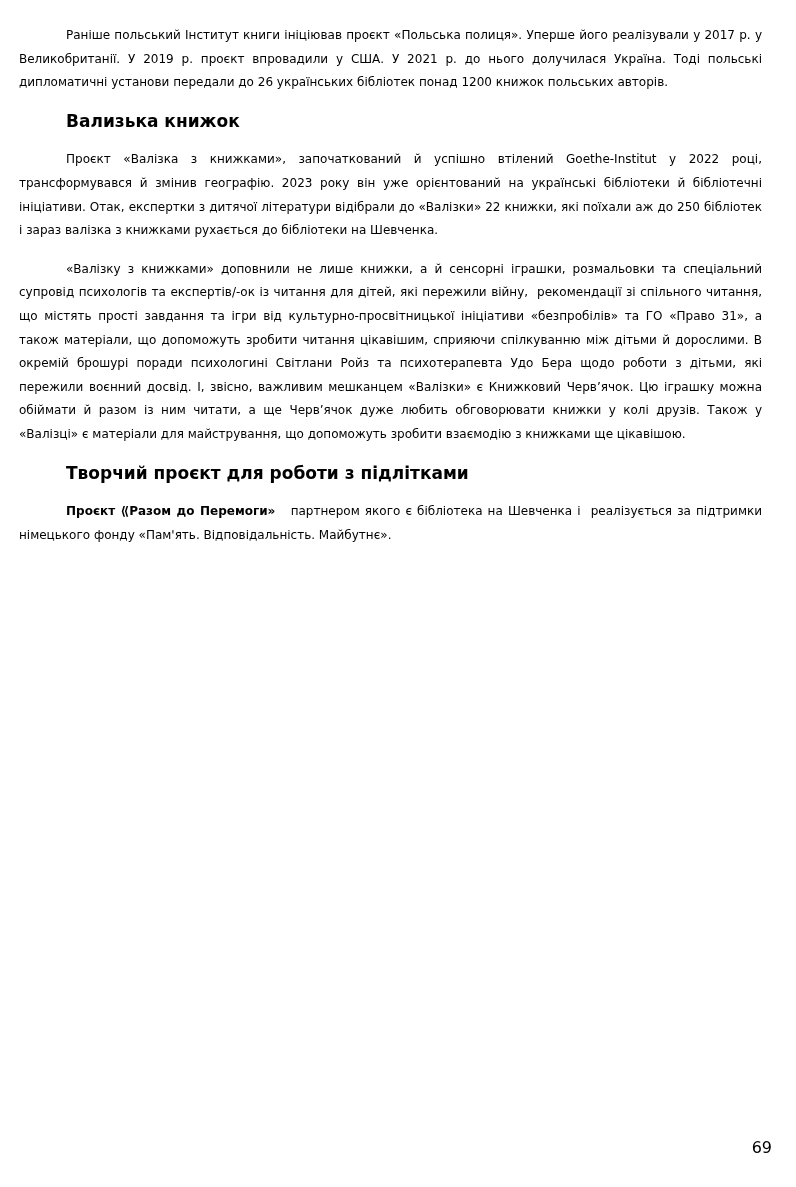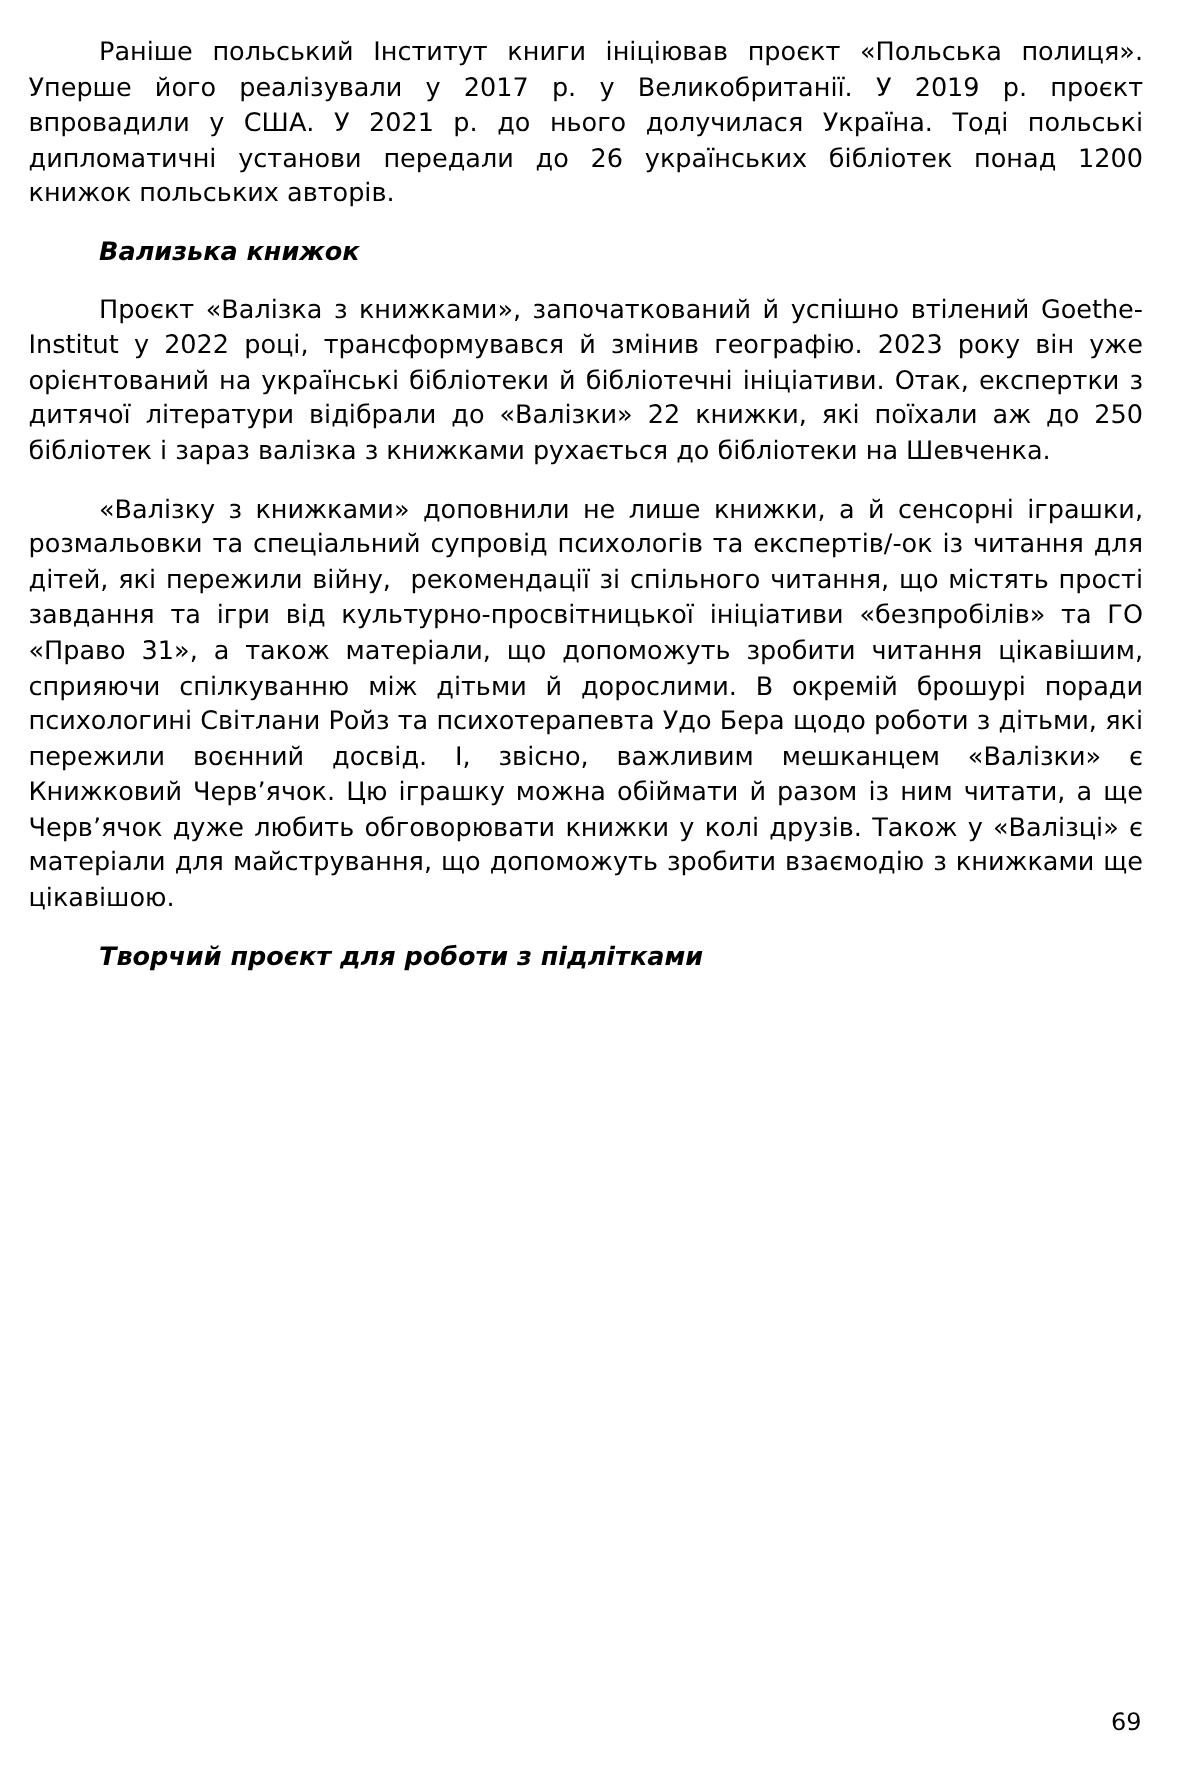--- a/index.html
+++ b/index.html
@@ -13,61 +13,61 @@
     overflow: hidden;
     font-family: "DejaVu Sans", "Liberation Sans", sans-serif;
     color: #000000;
   }
   .page {
     position: absolute;
     inset: 0;
     padding: 24px 34px 0 19px;
   }
   .para {
-    font-size: 17px;
+    font-size: 12px;
     line-height: 23.6px;
     text-align: justify;
     text-indent: 47px;
     margin-bottom: 15px;
   }
   .heading {
     font-size: 17px;
     line-height: 23.6px;
     font-weight: 700;
     text-indent: 47px;
     margin-bottom: 15px;
-    font-style: italic;
   }
   .gap-above {
     margin-top: 12px;
   }
   .bold-lead {
     font-weight: 700;
   }
   .page-number {
     position: absolute;
     top: 1137px;
-    right: 35px;
+    right: 24px;
     font-size: 16px;
     line-height: 22px;
   }
 </style>
 </head>
 <body>
 
 <div class="page">
 
   <p class="para">Раніше польський Інститут книги ініціював проєкт «Польська полиця». Уперше його реалізували у 2017 р. у Великобританії. У 2019 р. проєкт впровадили у США. У 2021 р. до нього долучилася Україна. Тоді польські дипломатичні установи передали до 26 українських бібліотек понад 1200 книжок польських авторів.</p>
 
   <p class="heading">Вализька книжок</p>
 
   <p class="para">Проєкт «Валізка з книжками», започаткований й успішно втілений Goethe-Institut у 2022 році, трансформувався й змінив географію. 2023 року він уже орієнтований на українські бібліотеки й бібліотечні ініціативи. Отак, експертки з дитячої літератури відібрали до «Валізки» 22 книжки, які поїхали аж до 250 бібліотек і зараз валізка з книжками рухається до бібліотеки на Шевченка.</p>
 
   <p class="para">«Валізку з книжками» доповнили не лише книжки, а й сенсорні іграшки, розмальовки та спеціальний супровід психологів та експертів/-ок із читання для дітей, які пережили війну,&nbsp; рекомендації зі спільного читання, що містять прості завдання та ігри від культурно-просвітницької ініціативи «безпробілів» та ГО «Право 31», а також матеріали, що допоможуть зробити читання цікавішим, сприяючи спілкуванню між дітьми й дорослими. В окремій брошурі поради психологині Світлани Ройз та психотерапевта Удо Бера щодо роботи з дітьми, які пережили воєнний досвід. І, звісно, важливим мешканцем «Валізки» є Книжковий Черв’ячок. Цю іграшку можна обіймати й разом із ним читати, а ще Черв’ячок дуже любить обговорювати книжки у колі друзів. Також у «Валізці» є матеріали для майстрування, що допоможуть зробити взаємодію з книжками ще цікавішою.</p>
 
   <p class="heading">Творчий проєкт для роботи з підлітками</p>
 
 
+  <p class="para gap-above"><span class="bold-lead">Проєкт ⟪Разом до Перемоги»</span><span>&nbsp;&nbsp; партнером якого є бібліотека на Шевченка і&nbsp; реалізується за підтримки німецького фонду «Пам'ять. Відповідальність. Майбутнє».</span></p>
 
 
   <div class="page-number">69</div>
 
 </div>
 
 </body></html>

